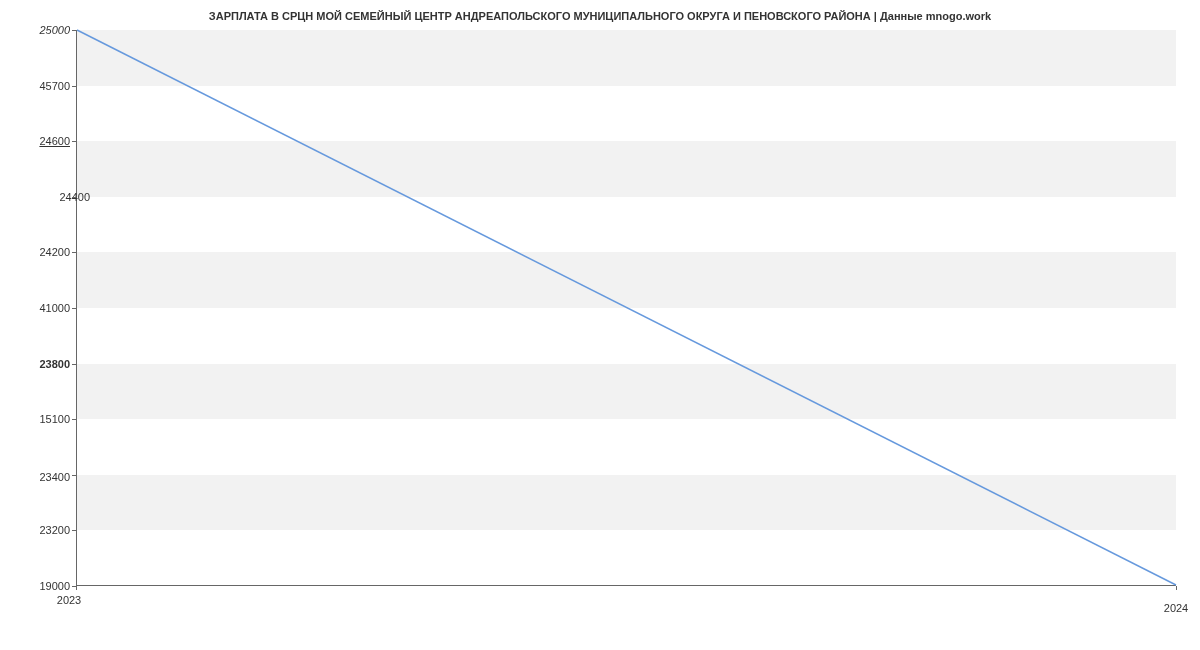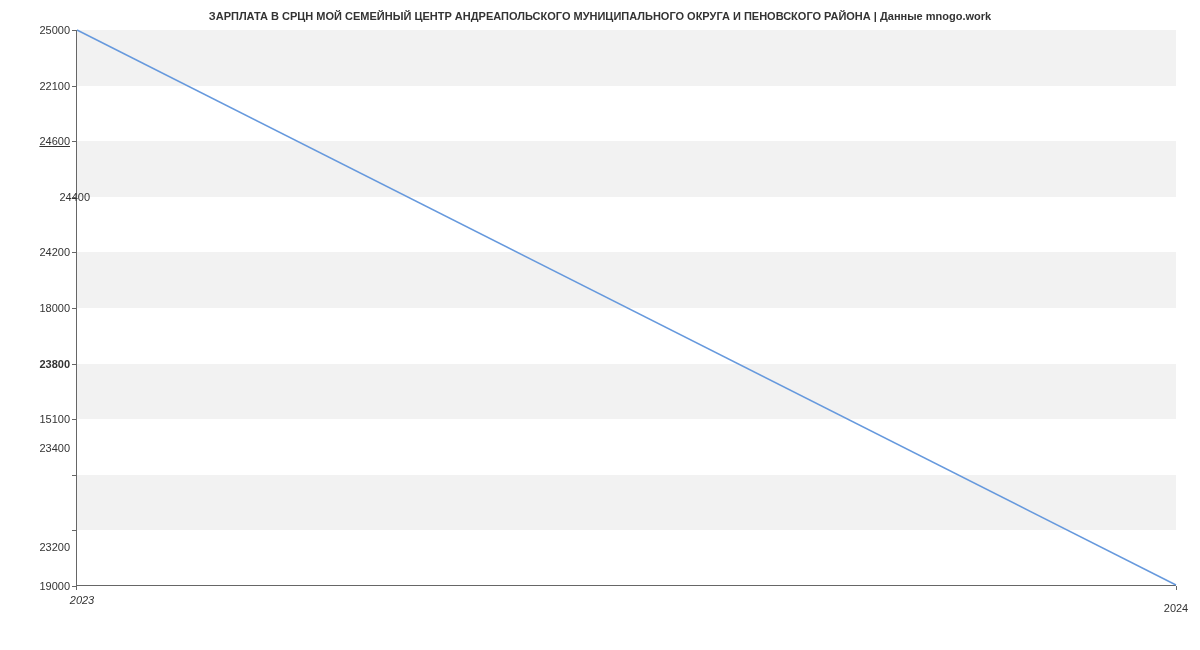--- a/index.html
+++ b/index.html
@@ -28,40 +28,40 @@
         <div class="grid-band" style="top: 111.2px; height: 55.6px;"></div>
         <div class="grid-band" style="top: 0px; height: 55.6px;"></div>
       </div>
     <svg class="line-svg" viewBox="0 0 1100 556" preserveAspectRatio="none">
       <polyline id="series" class="data-line" points="0,0 1100,556"></polyline>
     </svg>
   </div>
   <div id="yticks">
       <div class="y-tick" style="top: 586px;">19000</div>
       <div class="y-tick-mark" style="top: 586px;"></div>
-      <div class="y-tick" style="top: 530.4px; margin-top: 17px;">23200</div>
+      <div class="y-tick" style="top: 530.4px;">23200</div>
       <div class="y-tick-mark" style="top: 530.4px;"></div>
-      <div class="y-tick" style="top: 448px;">23400</div>
+      <div class="y-tick" style="top: 477px;">23400</div>
       <div class="y-tick-mark" style="top: 474.8px;"></div>
       <div class="y-tick" style="top: 419.2px;">15100</div>
       <div class="y-tick-mark" style="top: 419.2px;"></div>
       <div class="y-tick" style="top: 363.6px; font-weight: bold;">23800</div>
       <div class="y-tick-mark" style="top: 363.6px;"></div>
-      <div class="y-tick" style="top: 308px;">18000</div>
+      <div class="y-tick" style="top: 308px;">41000</div>
       <div class="y-tick-mark" style="top: 308px;"></div>
       <div class="y-tick" style="top: 252.4px;">24200</div>
       <div class="y-tick-mark" style="top: 252.4px;"></div>
       <div class="y-tick" style="top: 196.8px; margin-left: 20px;">24400</div>
       <div class="y-tick-mark" style="top: 196.8px;"></div>
       <div class="y-tick" style="top: 141.2px; text-decoration: underline;">24600</div>
       <div class="y-tick-mark" style="top: 141.2px;"></div>
-      <div class="y-tick" style="top: 85.6px;">22100</div>
+      <div class="y-tick" style="top: 85.6px;">45700</div>
       <div class="y-tick-mark" style="top: 85.6px;"></div>
-      <div class="y-tick" style="top: 30px;">25000</div>
+      <div class="y-tick" style="top: 30px; font-style: italic;">25000</div>
       <div class="y-tick-mark" style="top: 30px;"></div>
     </div>
   <div id="xticks">
-      <div class="x-tick" style="left: 82px; top: 594px; font-style: italic;">2023</div>
+      <div class="x-tick" style="left: 69px; top: 594px;">2023</div>
       <div class="x-tick-mark" style="left: 76px; top: 586px;"></div>
       <div class="x-tick" style="left: 1176px; top: 594px; margin-top: 8px;">2024</div>
       <div class="x-tick-mark" style="left: 1176px; top: 586px;"></div>
     </div>
 </div>
 
 </body></html>

